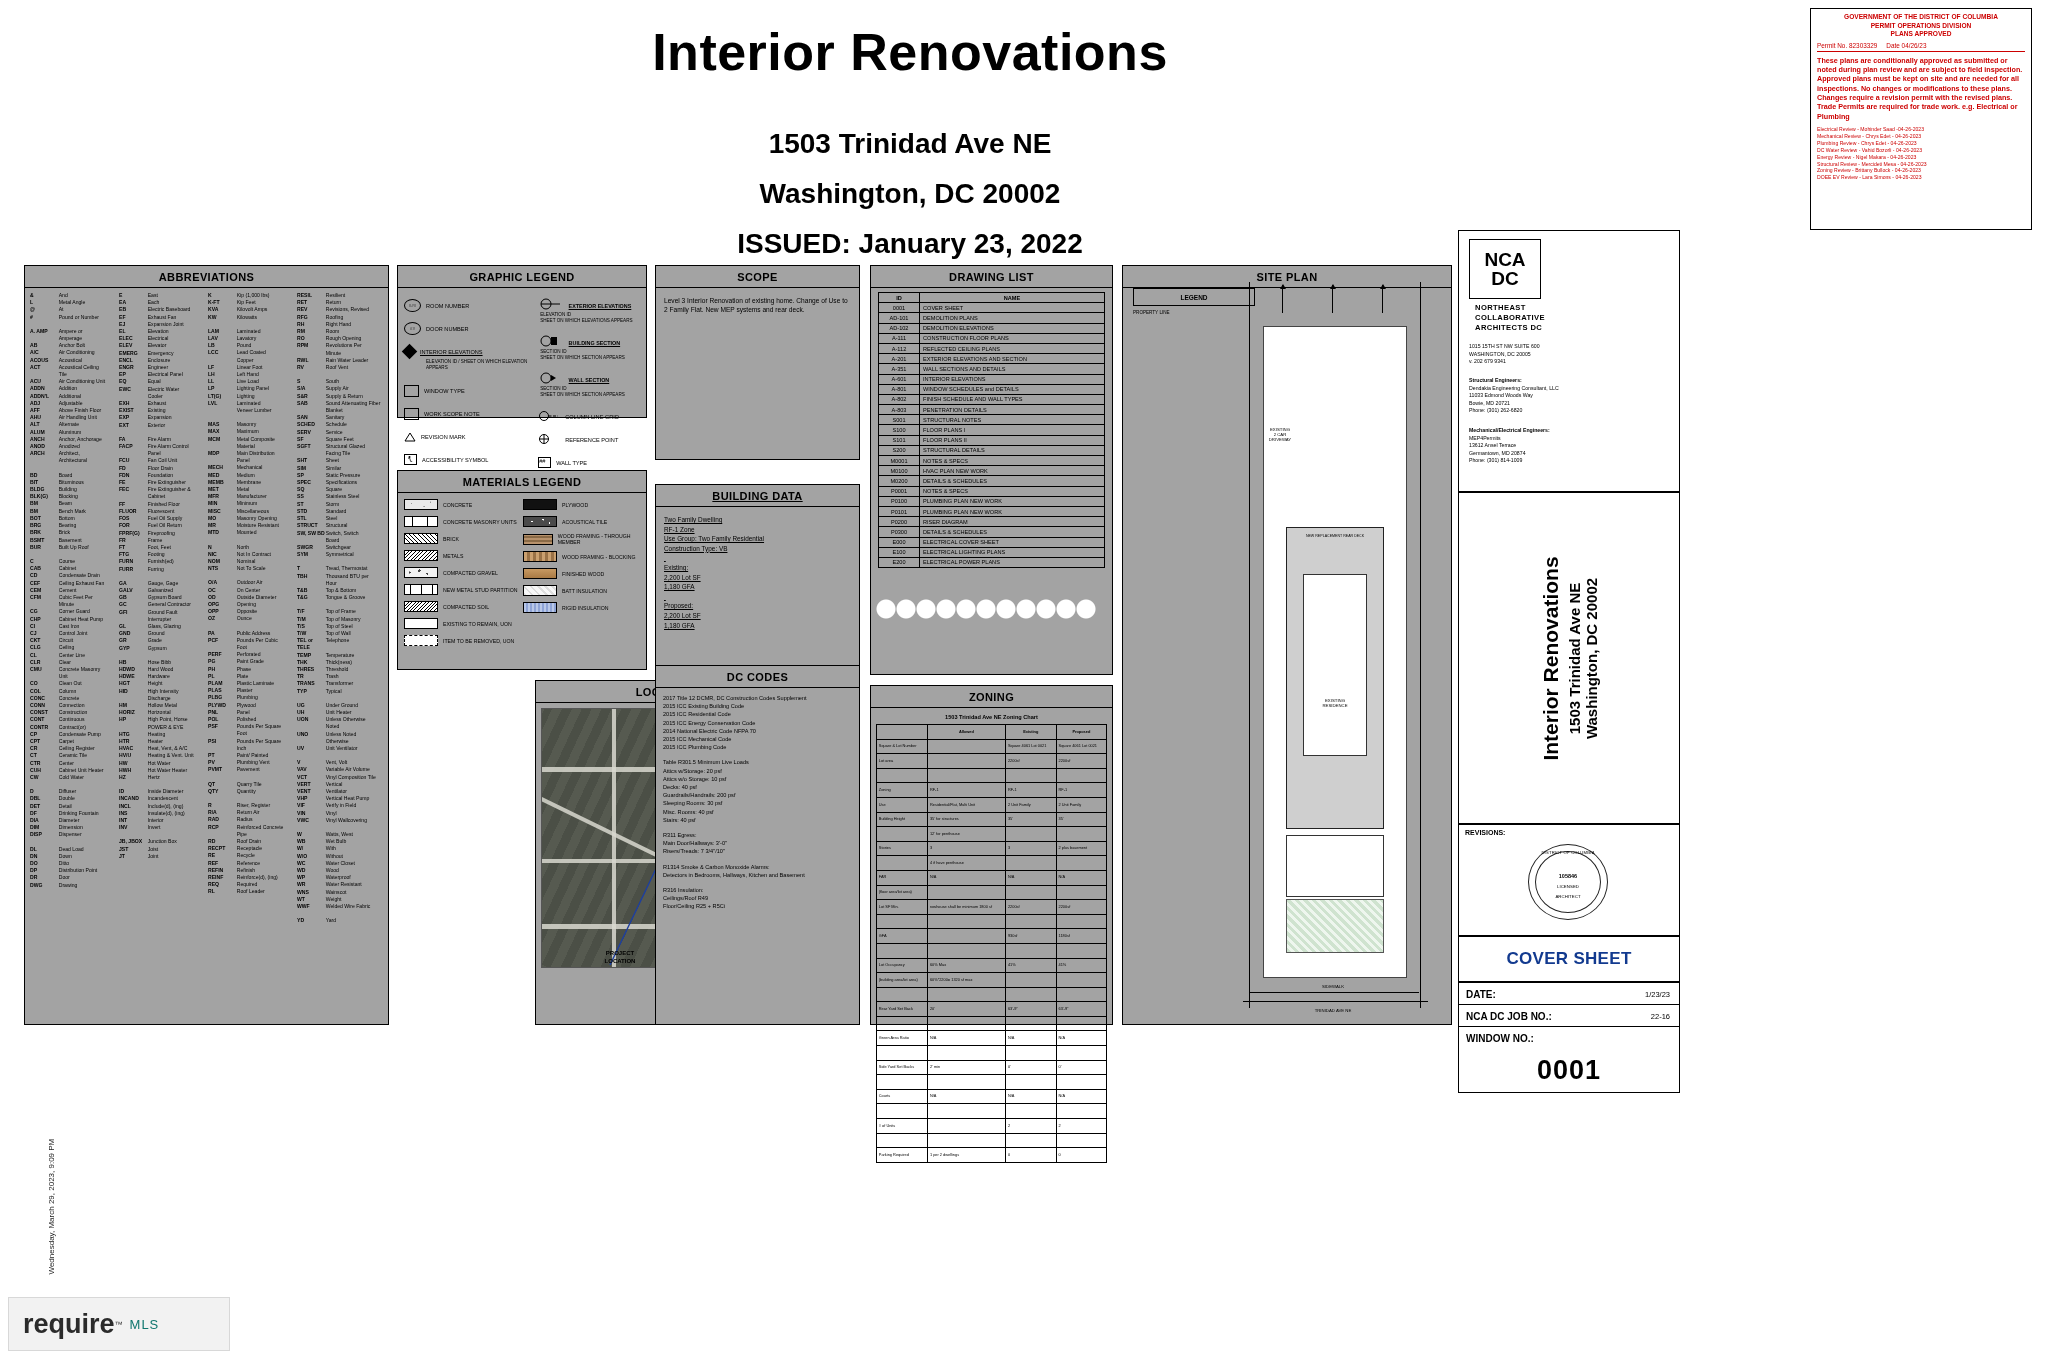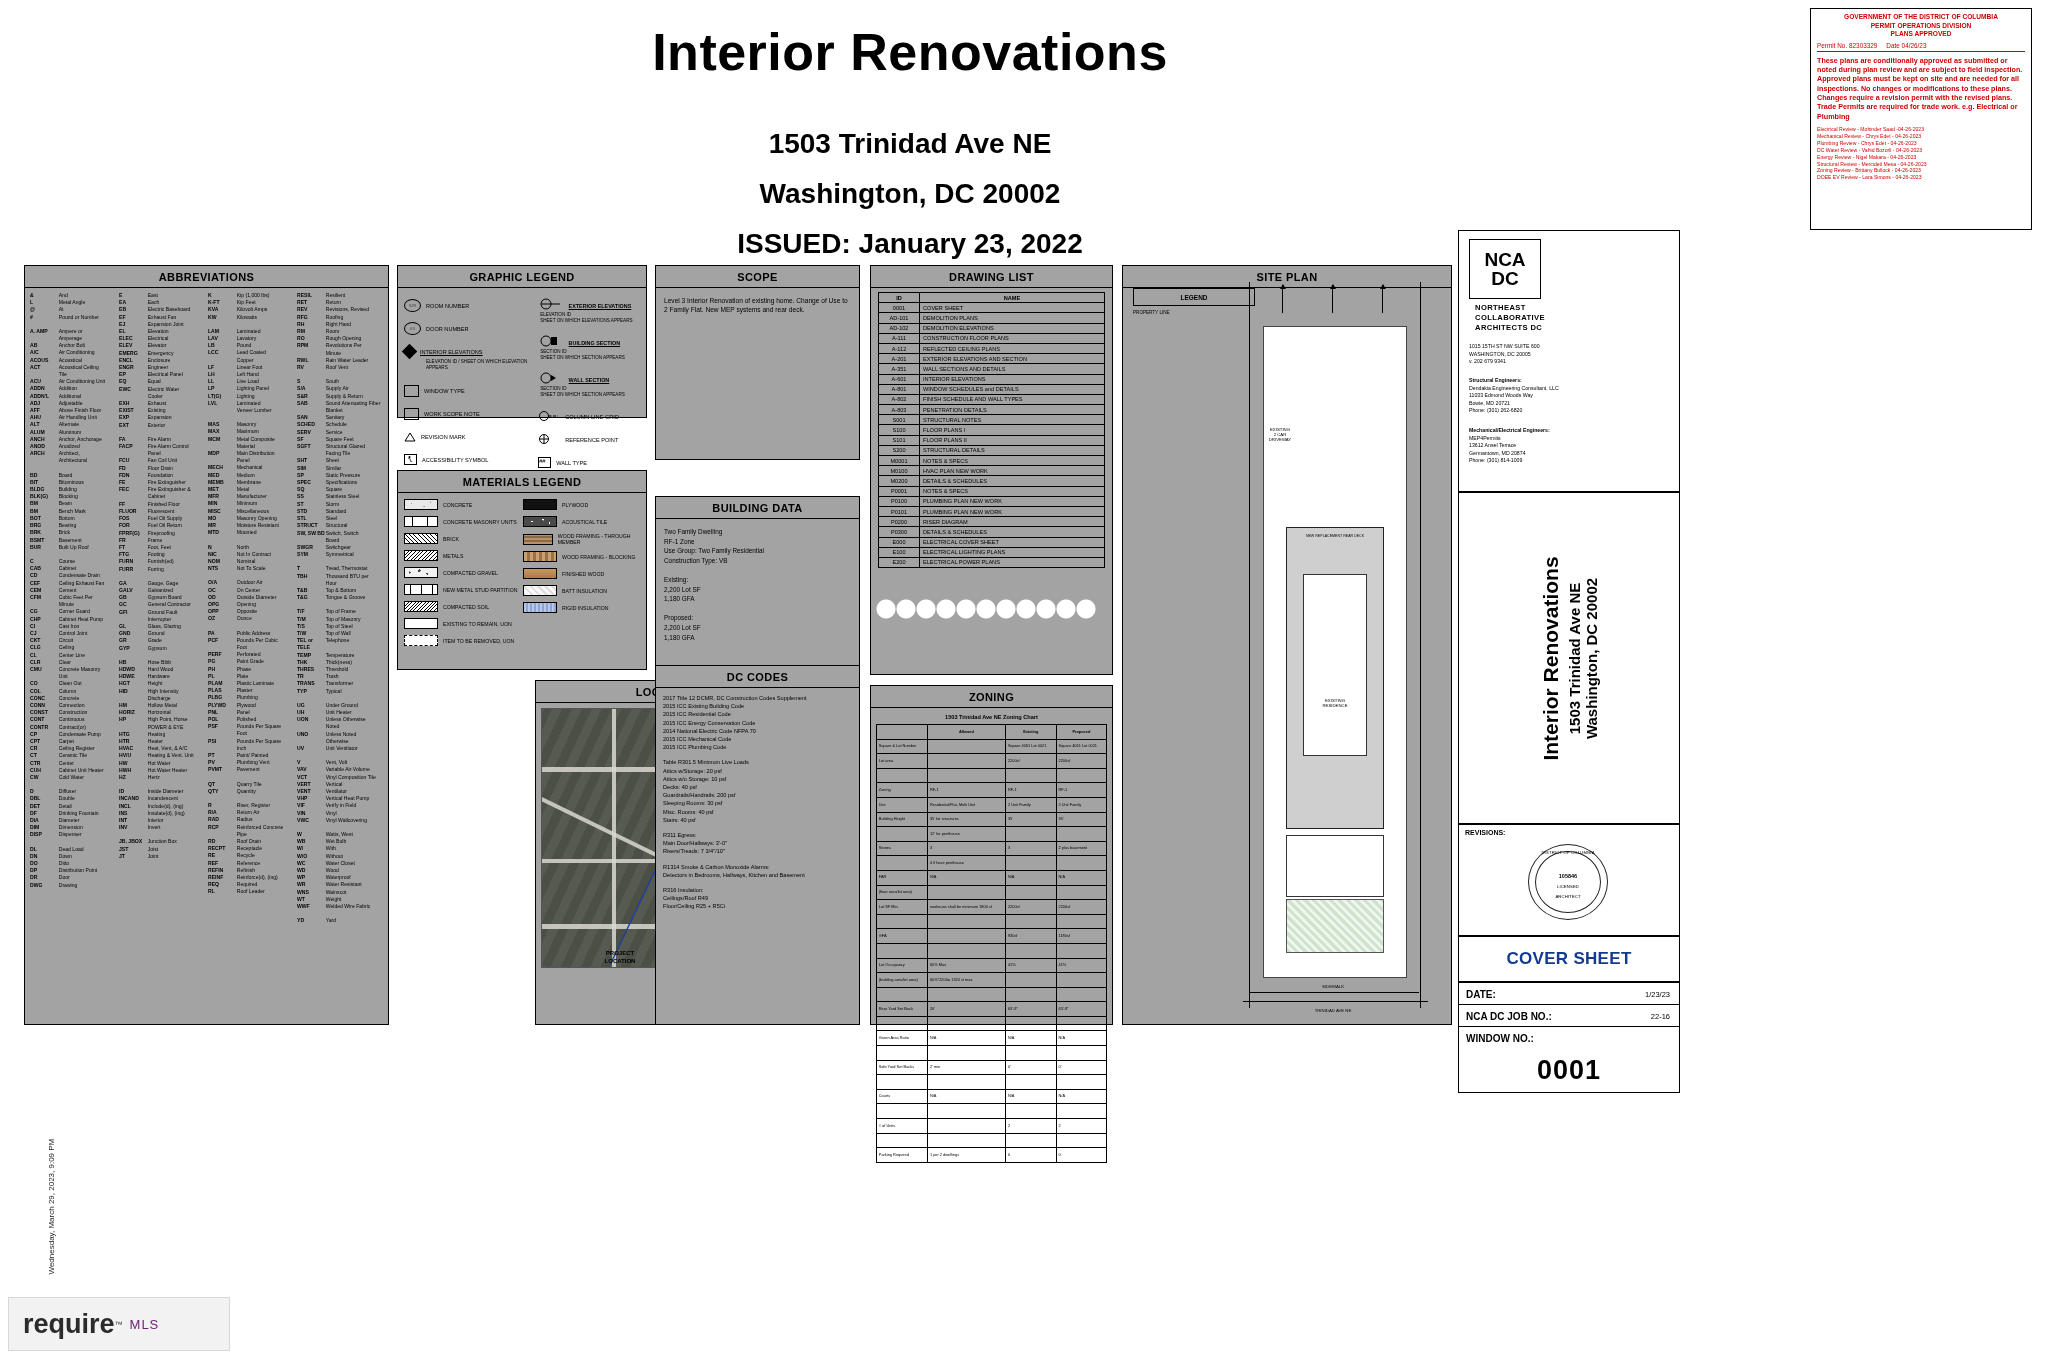--- a/index.html
+++ b/index.html
@@ -91,21 +91,21 @@
   .sw-woodblk{background:repeating-linear-gradient(90deg,#caa06f 0 3px,#9a7246 3px 6px);}
   .sw-finwood{background:linear-gradient(180deg,#c89a62,#a97a45);}
   .sw-batt{background:repeating-linear-gradient(45deg,#ddd 0 2px,#f7f7f7 2px 5px);}
   .sw-rigid{background:repeating-linear-gradient(90deg,#b9c8e8 0 2px,#8fa4d6 2px 4px);}
 
   
   #scope{left:655px;top:265px;width:205px;height:195px;}
   #scope .body{padding:8px;font-size:6.6px;line-height:9.4px;}
 
   
-  #bldgdata{left:655px;top:496px;width:205px;height:200px;}
+  #bldgdata{left:655px;top:484px;width:205px;height:200px;text-decoration:underline;}
   #bldgdata .body{padding:8px;font-size:6.4px;line-height:9.6px;}
 
   
   #locmap{left:535px;top:680px;width:325px;height:345px;}
   .map-img{position:relative;margin:5px;height:258px;border:1px solid #555;overflow:hidden;
     background:
       linear-gradient(115deg,rgba(255,255,255,.06) 0 2px,transparent 2px 14px),
       linear-gradient(25deg,rgba(255,255,255,.05) 0 2px,transparent 2px 11px),
       repeating-linear-gradient(115deg,#4b4f46 0 9px,#565a50 9px 18px),
       repeating-linear-gradient(25deg,#3f4a3c 0 8px,#4a553f 8px 16px);
@@ -197,21 +197,21 @@
   #jobbox{position:absolute;left:1458px;top:1004px;width:220px;height:22px;border:1.2px solid #000;background:#fff;display:flex;align-items:center;}
   #dwgnobox{position:absolute;left:1458px;top:1026px;width:220px;height:22px;border:1.2px solid #000;background:#fff;display:flex;align-items:center;}
   .bl{font-size:10px;font-weight:bold;padding-left:7px;}
   .bv{font-size:7.5px;margin-left:auto;padding-right:9px;}
   #dwgnum{position:absolute;left:1458px;top:1048px;width:220px;height:44px;border:1.2px solid #000;border-top:none;background:#fff;display:flex;align-items:center;justify-content:center;}
   #dwgnum span{font-size:27px;font-weight:bold;letter-spacing:1px;}
 
   
   #bright{position:absolute;left:8px;top:1297px;width:222px;height:54px;background:#f2f2f2;border:1px solid #d8d8d8;display:flex;align-items:center;padding-left:14px;box-sizing:border-box;}
   #bright .b1{font-size:27px;font-weight:bold;color:#2b2b2b;}
-  #bright .b2{font-size:13px;color:#701a75;margin-left:7px;letter-spacing:1px;}
+  #bright .b2{font-size:13px;color:#0f766e;margin-left:7px;letter-spacing:1px;}
   #bright .tm{font-size:8px;vertical-align:super;color:#3a3a3a;}
   #sidestamp{position:absolute;left:-44px;top:1175px;width:190px;transform:rotate(-90deg);font-size:8px;color:#222;}
 </style>
 </head>
 <body>
 
 <div class="sheet">
 
   <div id="title-main">Interior Renovations</div>
   <div id="addr1">1503 Trinidad Ave NE</div>

